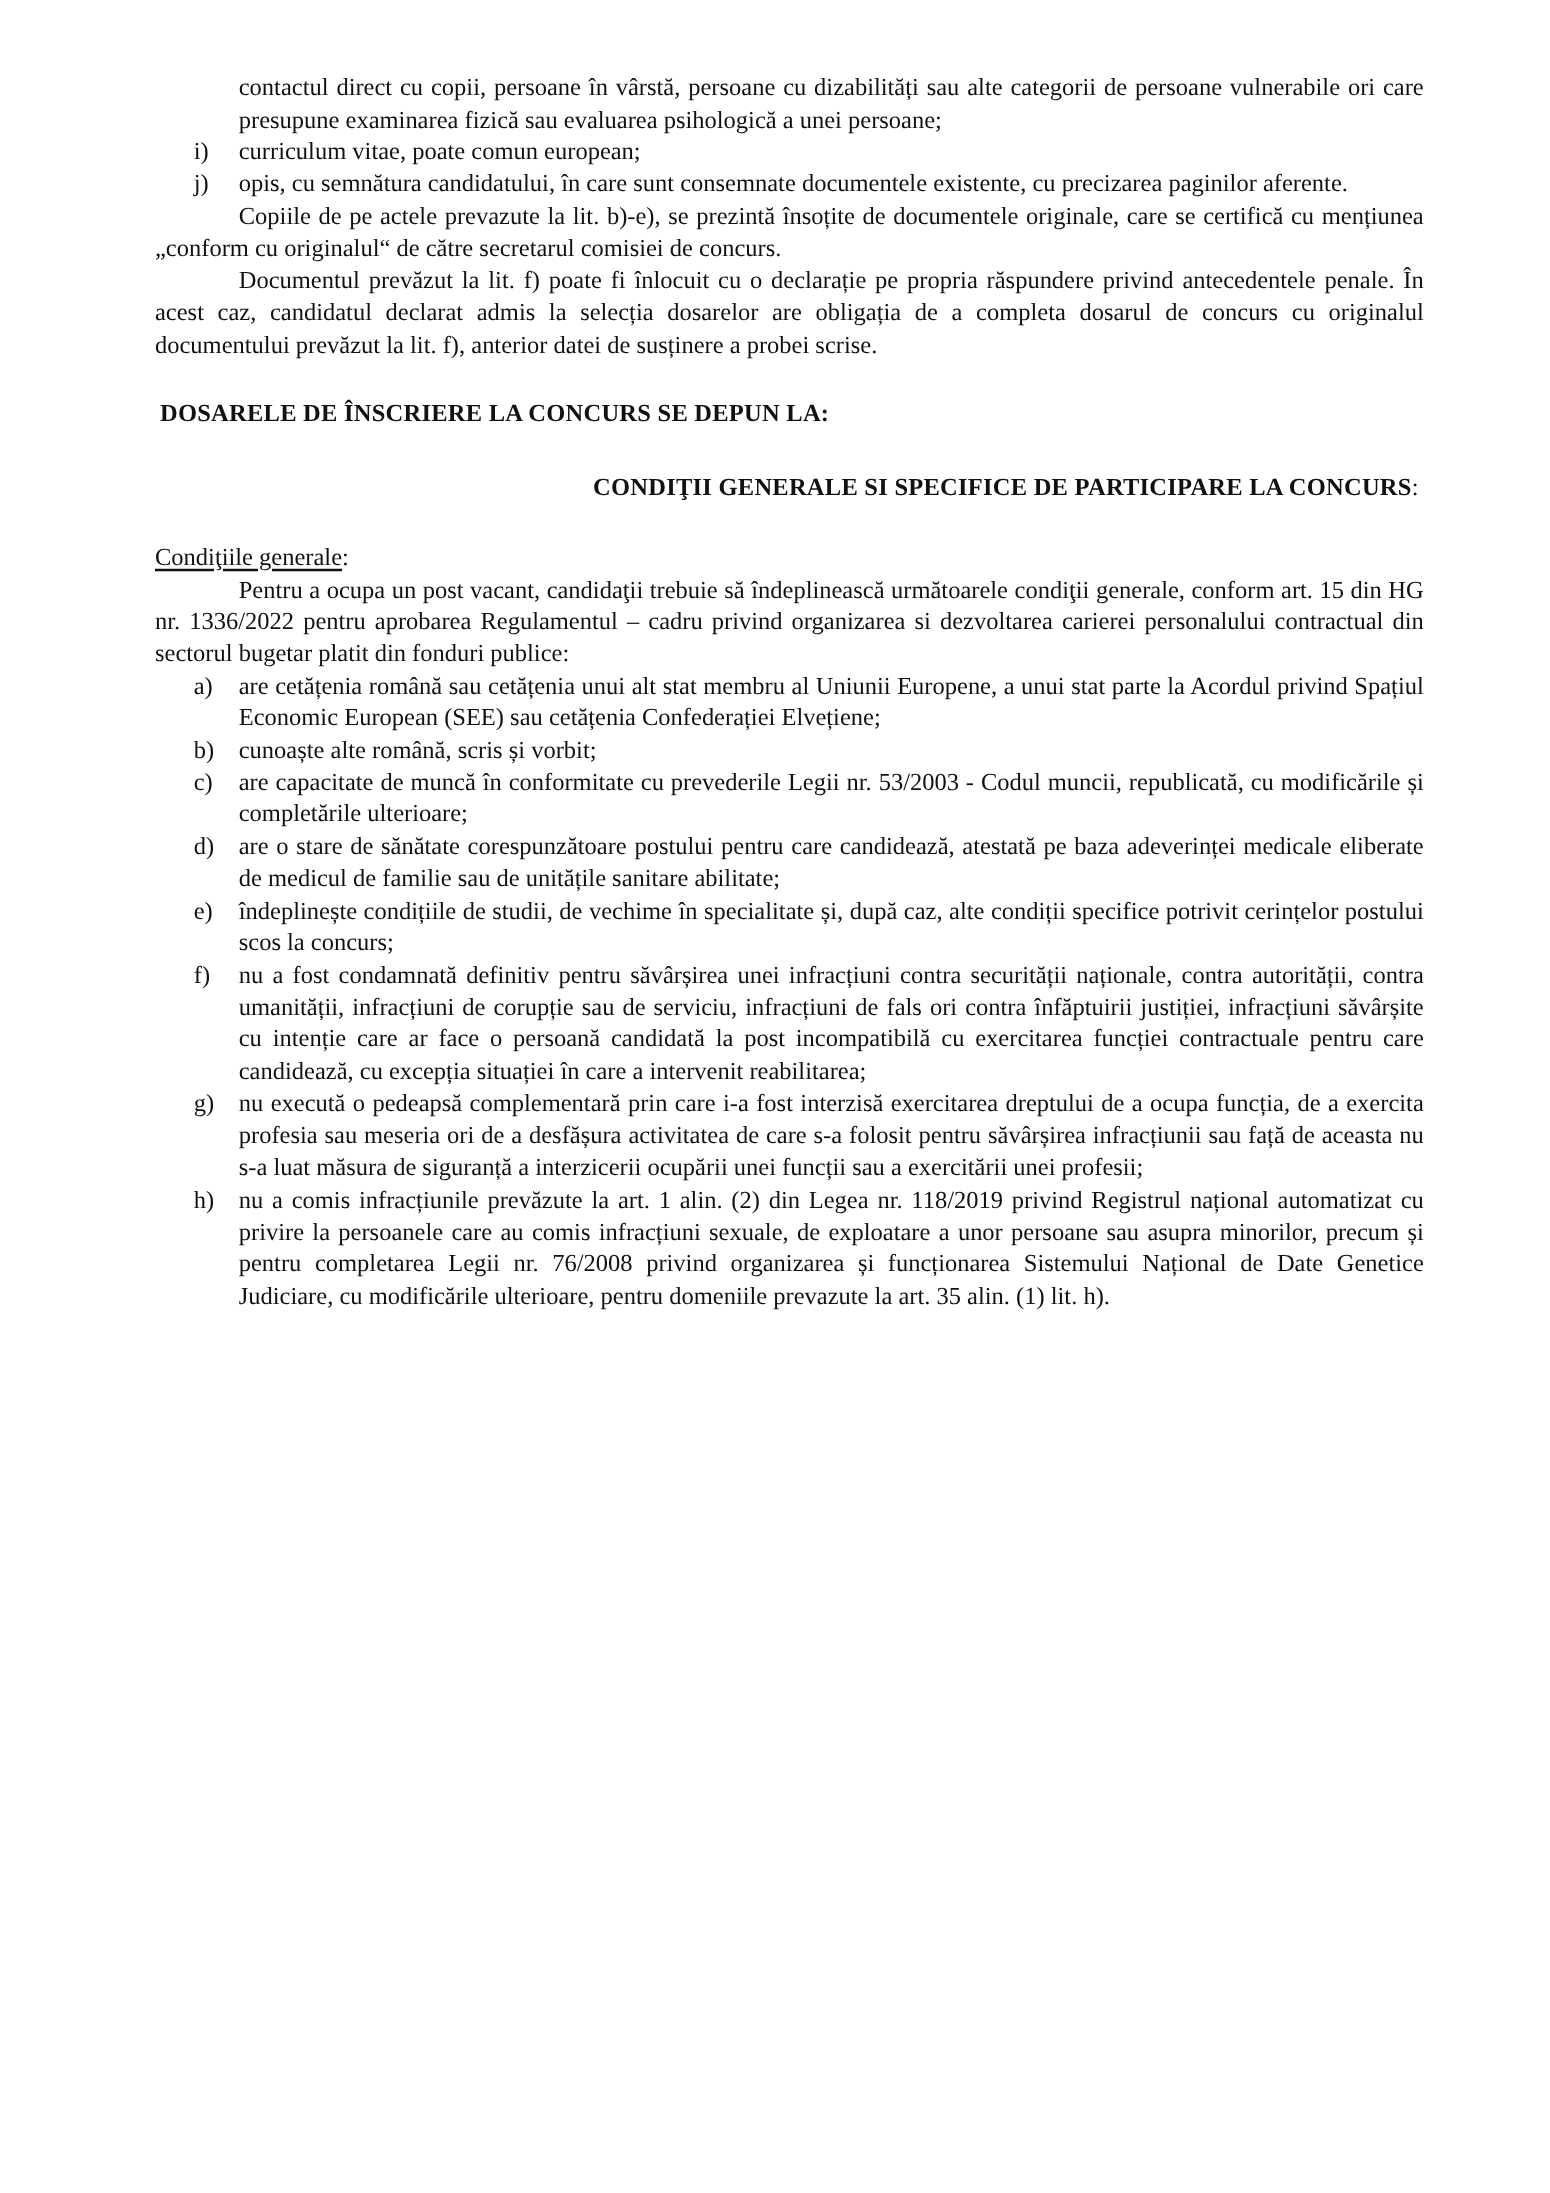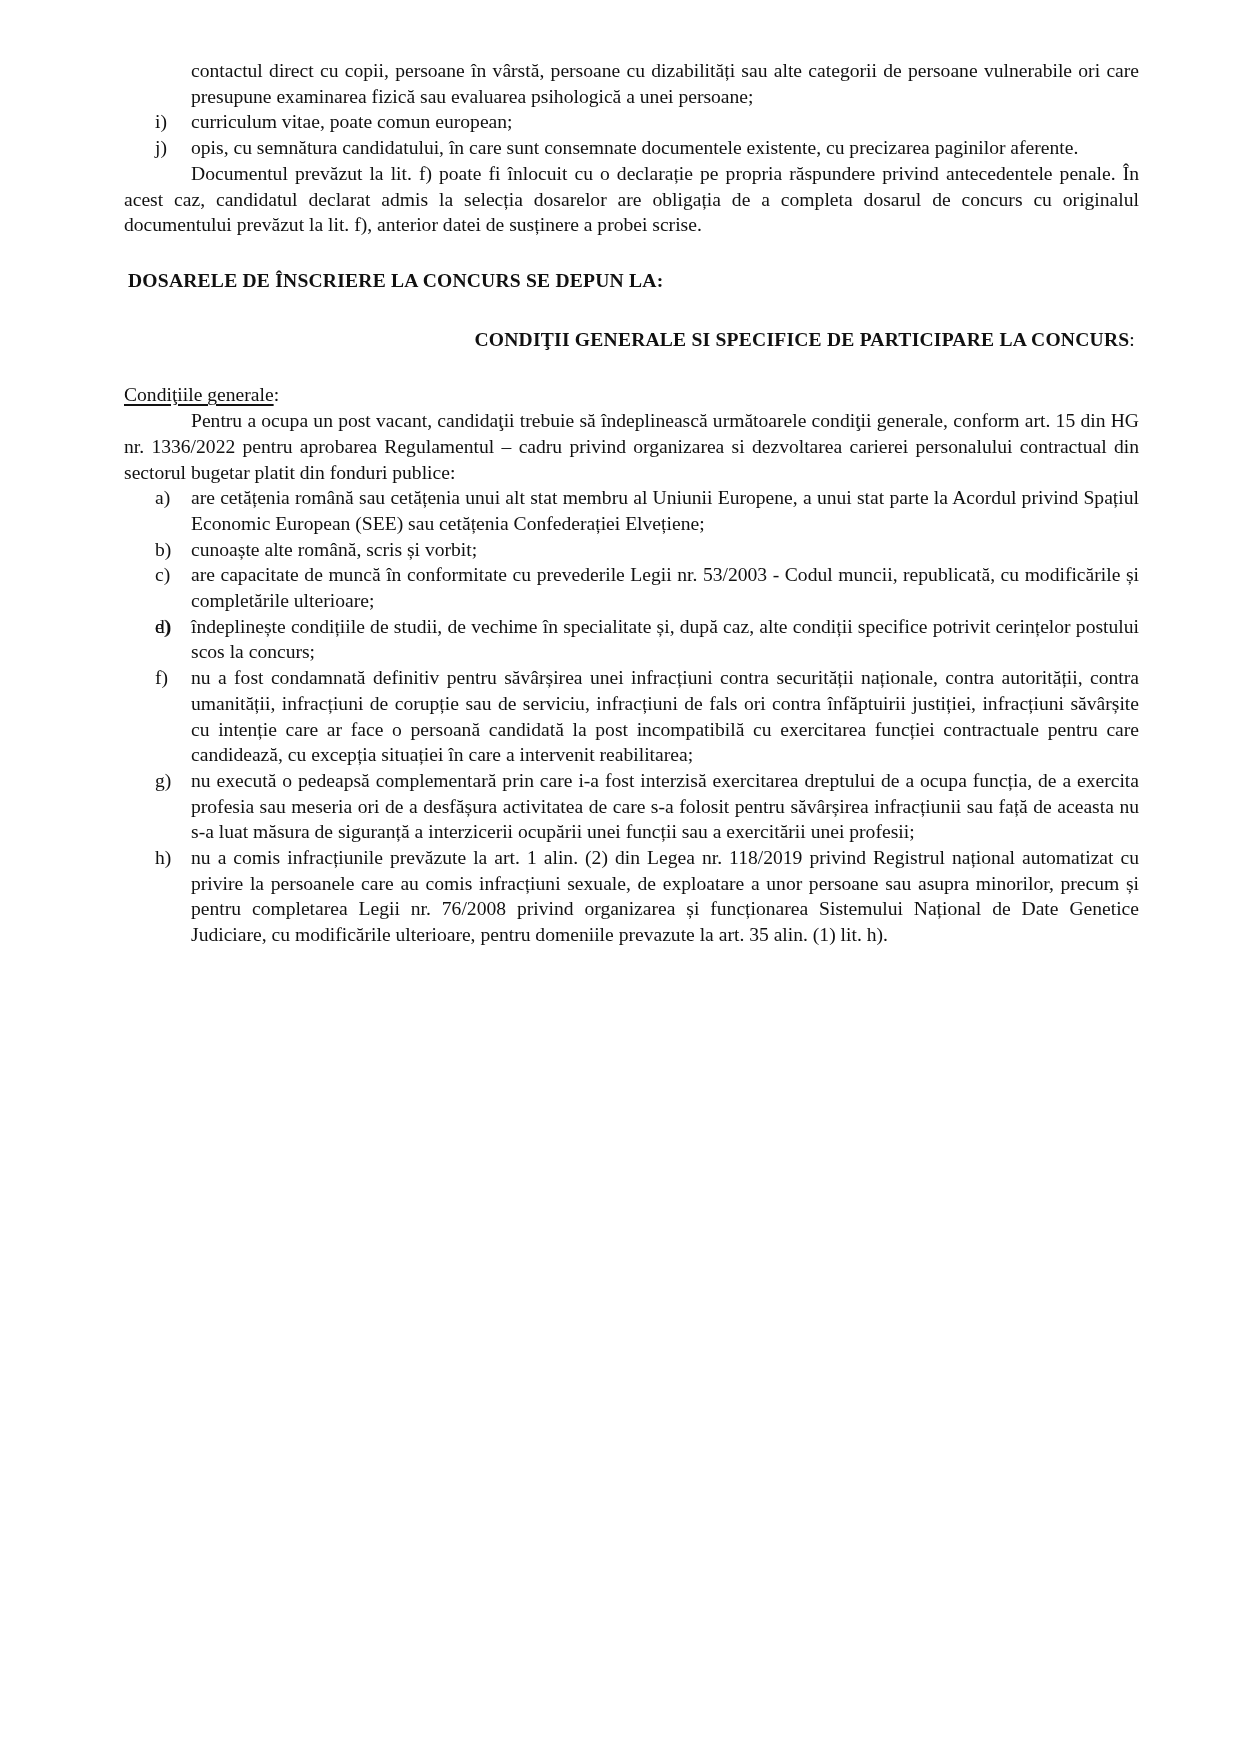--- a/index.html
+++ b/index.html
@@ -82,20 +82,21 @@
     <div class="li">
       <span class="lbl">i)</span>
       <span>curriculum vitae, poate comun european;</span>
     </div>
     <div class="li">
       <span class="lbl">j)</span>
       <span>opis, cu semnătura candidatului, în care sunt consemnate documentele existente, cu precizarea paginilor aferente.</span>
     </div>
   </div>
 
+  <p class="p indent">Copiile de pe actele prevazute la lit. b)-e), se prezintă însoțite de documentele originale, care se certifică cu mențiunea „conform cu originalul“ de către secretarul comisiei de concurs.</p>
   <p class="p indent">Documentul prevăzut la lit. f) poate fi înlocuit cu o declarație pe propria răspundere privind antecedentele penale. În acest caz, candidatul declarat admis la selecția dosarelor are obligația de a completa dosarul de concurs cu originalul documentului prevăzut la lit. f), anterior datei de susținere a probei scrise.</p>
 
   <div class="gap1"></div>
 
   <h2 class="heading" style="font-size:19.6px;">DOSARELE DE ÎNSCRIERE LA CONCURS SE DEPUN LA:</h2>
 
   <div class="gap1"></div>
 
   <h2 class="heading" style="font-size:19.6px;text-align:right;"><span>CONDIŢII GENERALE SI SPECIFICE DE PARTICIPARE LA CONCURS</span><span class="plain">:</span></h2>
 
@@ -113,20 +114,21 @@
     <div class="li">
       <span class="lbl">b)</span>
       <span>cunoaște alte română, scris și vorbit;</span>
     </div>
     <div class="li">
       <span class="lbl">c)</span>
       <span>are capacitate de muncă în conformitate cu prevederile Legii nr. 53/2003 - Codul muncii, republicată, cu modificările și completările ulterioare;</span>
     </div>
     <div class="li">
       <span class="lbl">d)</span>
+      <span>are o stare de sănătate corespunzătoare postului pentru care candidează, atestată pe baza adeverinței medicale eliberate de medicul de familie sau de unitățile sanitare abilitate;</span>
     </div>
     <div class="li">
       <span class="lbl">e)</span>
       <span>îndeplinește condițiile de studii, de vechime în specialitate și, după caz, alte condiții specifice potrivit cerințelor postului scos la concurs;</span>
     </div>
     <div class="li">
       <span class="lbl">f)</span>
       <span>nu a fost condamnată definitiv pentru săvârșirea unei infracțiuni contra securității naționale, contra autorității, contra umanității, infracțiuni de corupție sau de serviciu, infracțiuni de fals ori contra înfăptuirii justiției, infracțiuni săvârșite cu intenție care ar face o persoană candidată la post incompatibilă cu exercitarea funcției contractuale pentru care candidează, cu excepția situației în care a intervenit reabilitarea;</span>
     </div>
     <div class="li">

